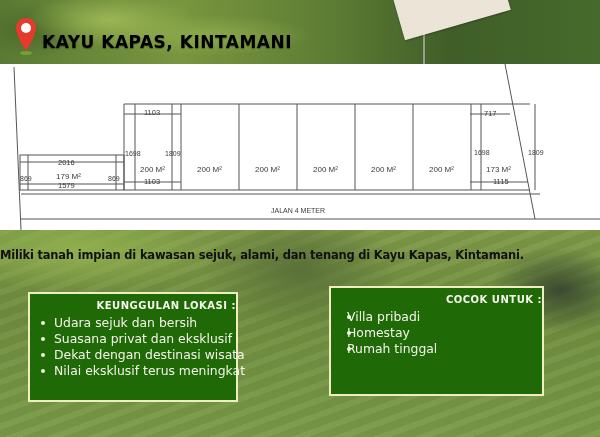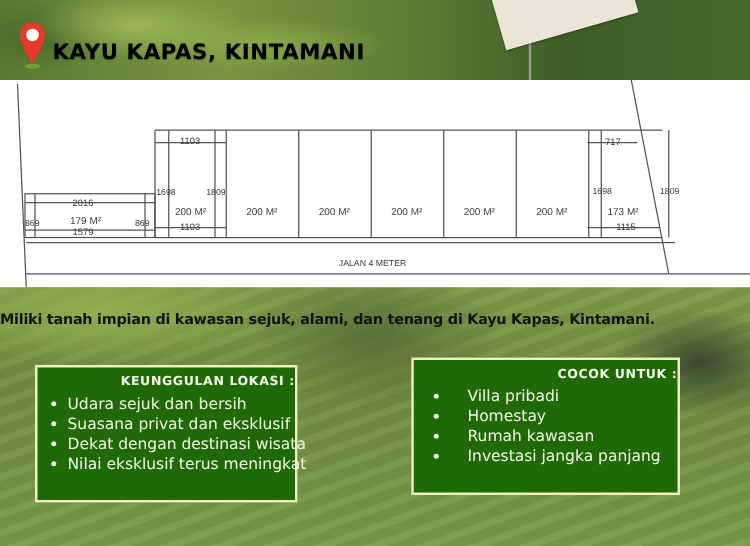--- a/index.html
+++ b/index.html
@@ -66,21 +66,21 @@
       font-size: 12.4px; line-height: 16px; white-space: nowrap; position: relative;
       padding-left: 20px;
     }
     .card li::before {
       content: ""; position: absolute; left: 8px; top: 6px; width: 4px; height: 4px;
       border-radius: 50%; background: #f4f4ea;
     }
     .card-left li { padding-left: 24px; }
     .card-left li::before { left: 11px; }
     .card-right ul { margin-top: 2px; }
-    .card-right li { padding-left: 43px; }
+    .card-right li { padding-left: 16px; }
     .card-right li::before { left: 16px; }
     .card-left .card-title { padding-left: 2px; }
   </style>
 </head>
 <body>
 
 <div class="bg-top"></div>
 <div class="sign-pole"></div>
 <div class="sign"></div>
 
@@ -174,16 +174,15 @@
     <li>Dekat dengan destinasi wisata</li>
     <li>Nilai eksklusif terus meningkat</li>
   </ul>
 </div>
 
 <div class="card card-right">
   <div class="card-title">COCOK UNTUK :</div>
   <ul>
     <li>Villa pribadi</li>
     <li>Homestay</li>
-    <li>Rumah kawasan</li>
-    <li>Investasi jangka panjang</li>
+    <li>Rumah tinggal</li>
   </ul>
 </div>
 
 </body></html>

